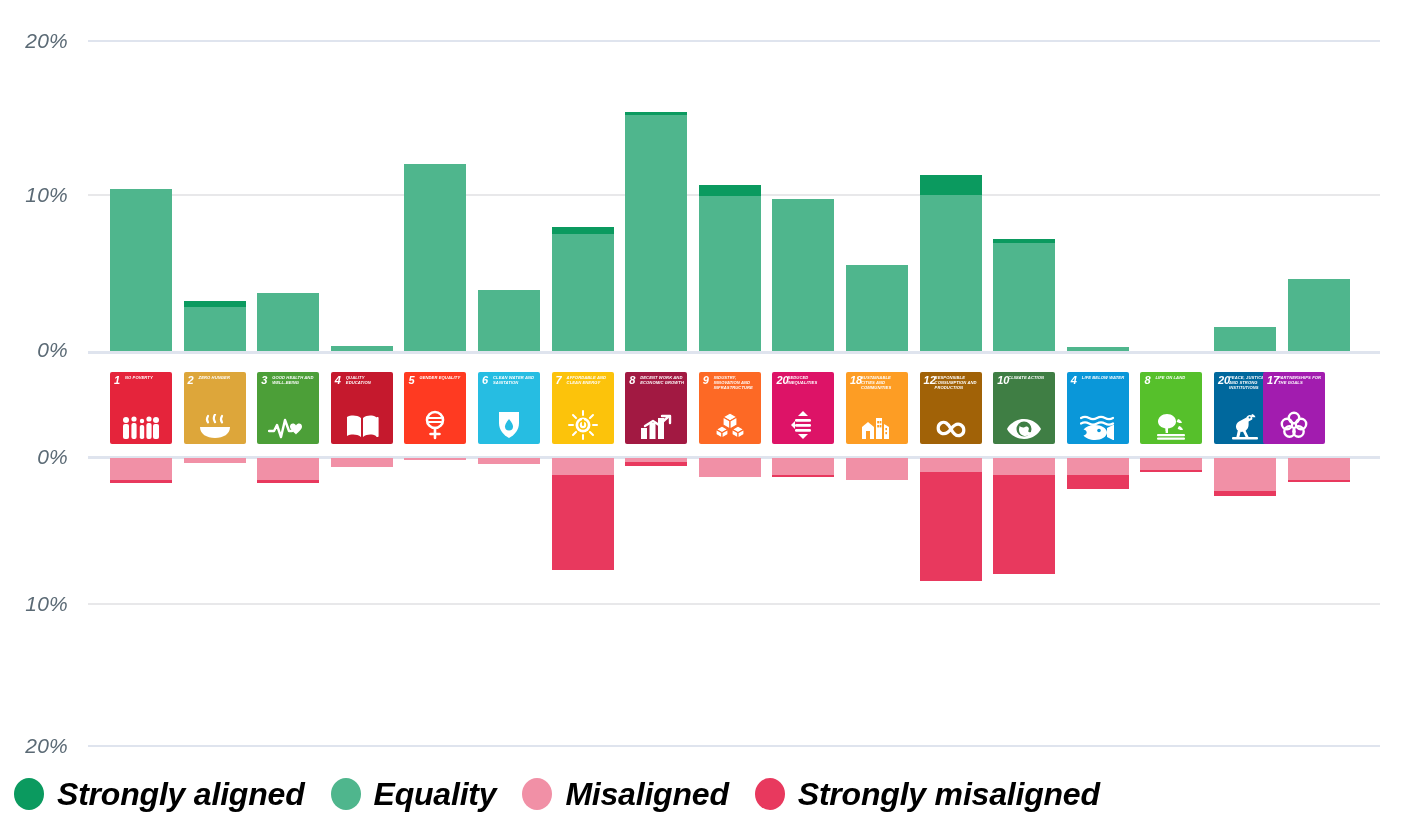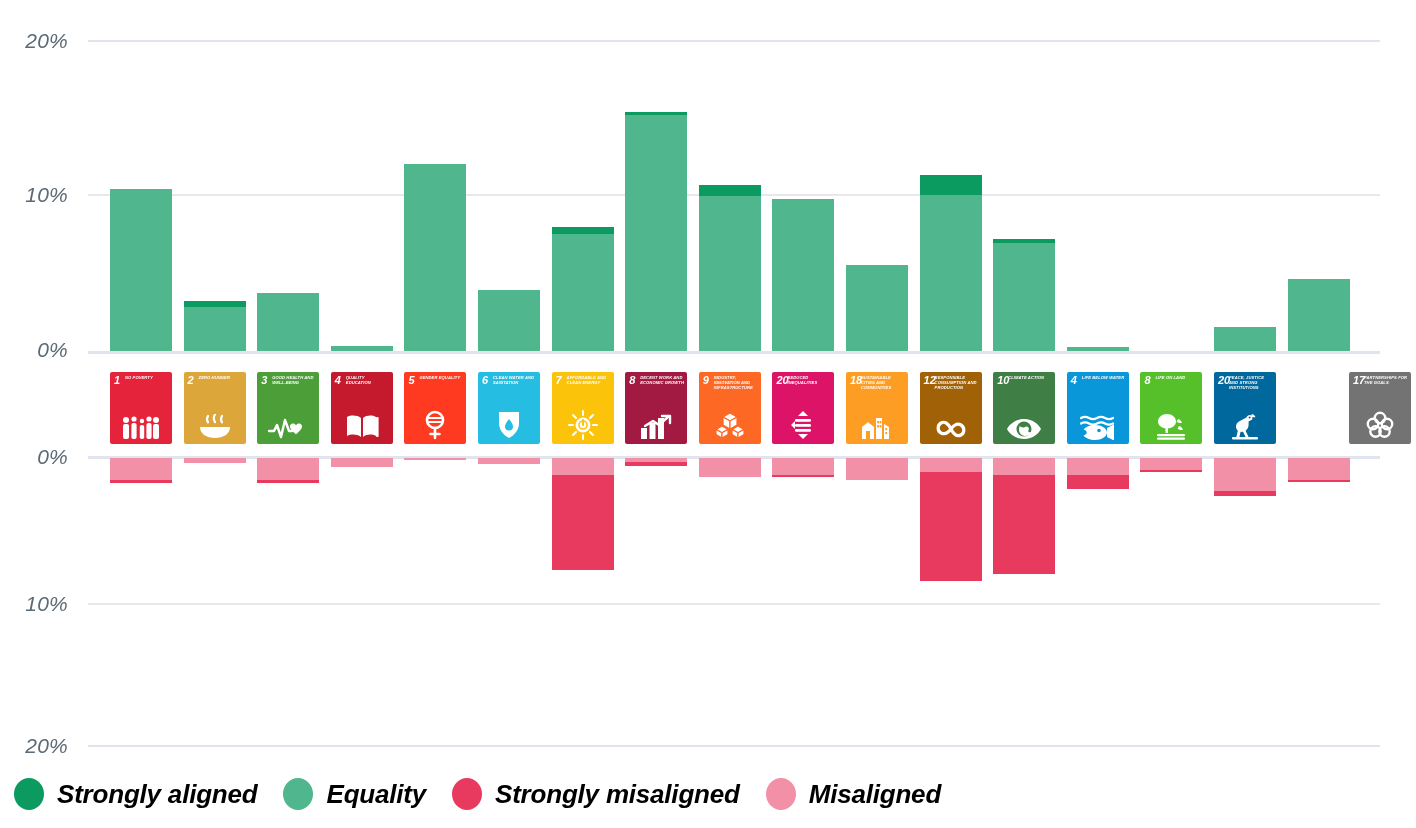--- a/index.html
+++ b/index.html
@@ -53,21 +53,21 @@
   .sdg-glyph{
     position:absolute;left:0;right:0;bottom:4px;
     text-align:center;font-size:26px;line-height:1;
   }
   .sdg-glyph svg{display:inline-block;vertical-align:middle;}
 
   
   .legend{position:absolute;left:14px;top:772px;height:44px;display:flex;align-items:center;}
   .legend-item{display:flex;align-items:center;margin-right:26px;}
   .legend-dot{width:30px;height:32px;border-radius:50%;margin-right:13px;}
-  .legend-text{font-size:26px;font-weight:bold;color:#000;letter-spacing:-.2px;white-space:nowrap;}
+  .legend-text{font-size:32px;font-weight:bold;color:#000;letter-spacing:-.2px;white-space:nowrap;}
 </style>
 </head>
 <body>
 
 <div id="chart-root">
 
   <div class="gridline strong" style="top:40px"></div>
   <div class="gridline" style="top:194px"></div>
   <div class="gridline zero" style="top:351px"></div>
   <div class="gridline zero" style="top:456px"></div>
@@ -399,21 +399,21 @@
         <span class="sdg-title">Peace, Justice and Strong Institutions</span>
         <span class="sdg-glyph"><svg width="30" height="28" viewBox="0 0 30 28">
             <g fill="#fff">
               <path d="M20 3c-1.6 0-3 1-3.6 2.4L9 9.4c-2 1-3 3-3 5.2 0 1.6.6 3 1.8 4l-1.4 6.4h3l1.2-5.2c.8.2 1.6.2 2.4 0l2.6 5.2h3l-3-6.2c1.8-1.4 3-3.6 3-6V9.6l3.6-2.2C22.8 6 22 3 20 3z"></path>
               <circle cx="19.6" cy="5.4" r="1" fill="#00689d"></circle>
               <path d="M22 2c1.8.4 3 1.6 3.4 3.2-1.8.4-3.4 0-4.4-1.2"></path>
               <rect x="2" y="25" width="26" height="2.4" rx="1"></rect>
             </g>
           </svg></span>
       </div>
-      <div class="sdg-tile" style="left: 1349px; background: #737373;">
+      <div class="sdg-tile" style="left: 1263px; background: #a21caf;">
         <span class="sdg-num">17</span>
         <span class="sdg-title">Partnerships for the Goals</span>
         <span class="sdg-glyph"><svg width="30" height="30" viewBox="0 0 30 30">
             <g fill="none" stroke="#fff" stroke-width="2.4">
               <circle cx="15" cy="8" r="5.2"></circle>
               <circle cx="8" cy="14" r="5.2"></circle>
               <circle cx="22" cy="14" r="5.2"></circle>
               <circle cx="10.5" cy="21.5" r="5.2"></circle>
               <circle cx="19.5" cy="21.5" r="5.2"></circle>
             </g>
@@ -424,21 +424,21 @@
   <div class="legend" id="legend">
       <div class="legend-item">
         <span class="legend-dot" style="background: rgb(11, 154, 95);"></span>
         <span class="legend-text">Strongly aligned</span>
       </div>
       <div class="legend-item">
         <span class="legend-dot" style="background: rgb(79, 182, 141);"></span>
         <span class="legend-text">Equality</span>
       </div>
       <div class="legend-item">
+        <span class="legend-dot" style="background: rgb(241, 144, 166);"></span>
+        <span class="legend-text">Misaligned</span>
+      </div>
+      <div class="legend-item">
         <span class="legend-dot" style="background: rgb(232, 57, 94);"></span>
         <span class="legend-text">Strongly misaligned</span>
       </div>
-      <div class="legend-item">
-        <span class="legend-dot" style="background: rgb(241, 144, 166);"></span>
-        <span class="legend-text">Misaligned</span>
-      </div>
     </div>
 </div>
 
 </body></html>

